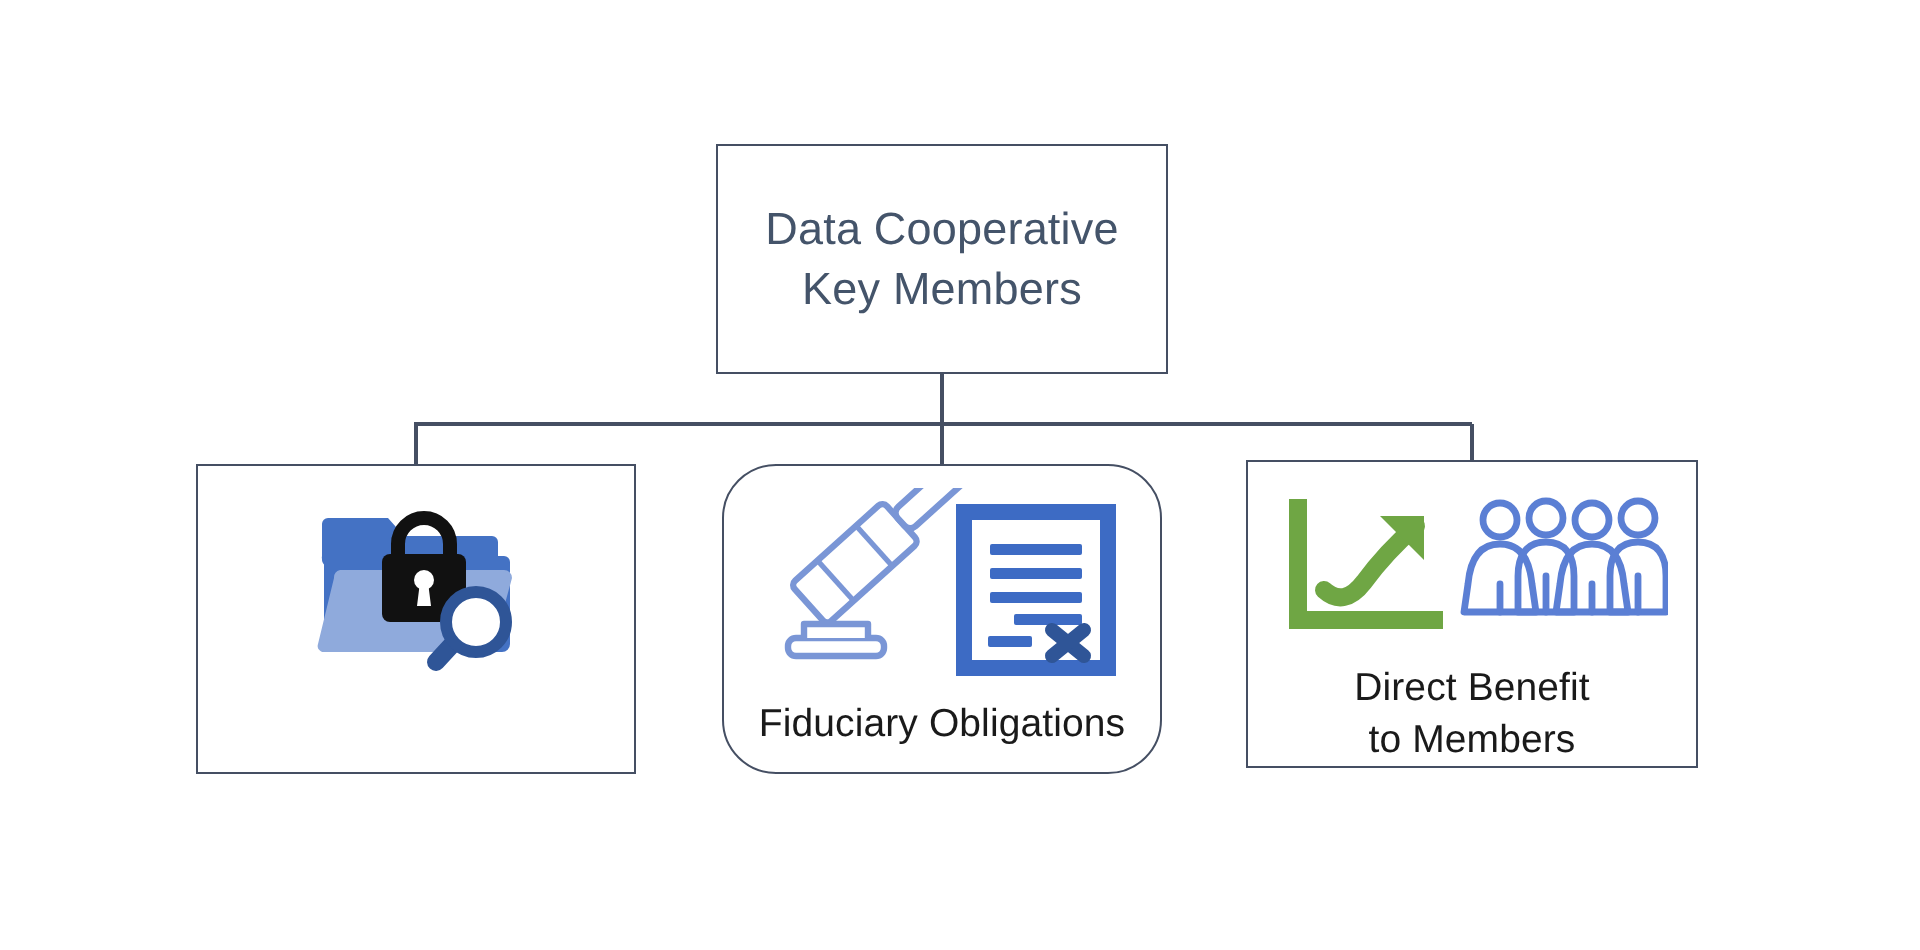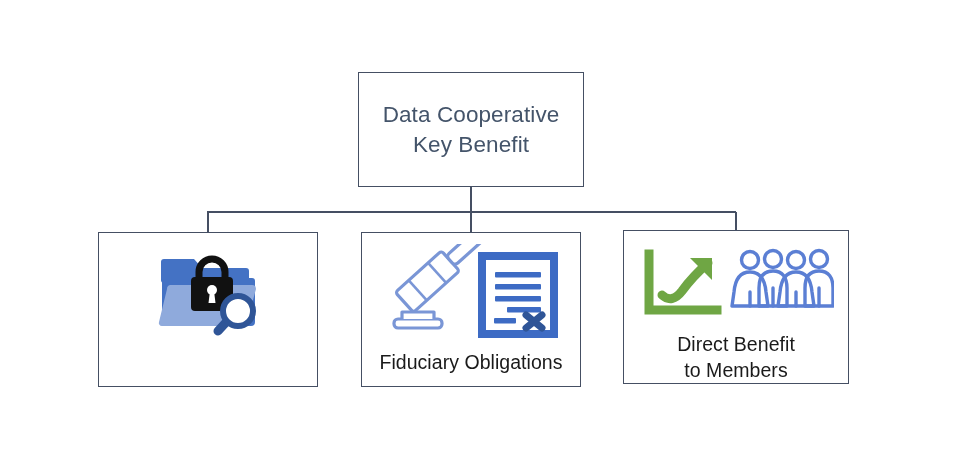--- a/index.html
+++ b/index.html
@@ -68,20 +68,21 @@
     left: 98px;
     top: 232px;
     width: 220px;
     height: 155px;
   }
   .node-child-2 {
     left: 361px;
     top: 232px;
     width: 220px;
     height: 155px;
+    border-radius: 27px;
   }
   .node-child-3 {
     left: 623px;
     top: 230px;
     width: 226px;
     height: 154px;
   }
 
   .child-icon {
     display: flex;
@@ -116,21 +117,21 @@
       <line x1="207" y1="212" x2="736" y2="212"></line>
 
       <line x1="208" y1="212" x2="208" y2="233"></line>
       <line x1="471" y1="212" x2="471" y2="233"></line>
       <line x1="736" y1="212" x2="736" y2="231"></line>
     </g>
   </svg>
 
   <div class="node node-root">
     <div class="root-title">Data Cooperative
-Key Benefit</div>
+Key Members</div>
   </div>
 
   <div class="node node-child node-child-1">
     <div class="child-icon">
       <svg width="108" height="98" viewBox="0 0 108 98" aria-hidden="true">
 
         <path d="M10 14 h30 l8 9 h44 a3 3 0 0 1 3 3 v12 h-85 a3 3 0 0 1 -3 -3 v-18 a3 3 0 0 1 3 -3 z" fill="#4472C4"></path>
 
         <path d="M7 33 h91 a3 3 0 0 1 3 3 v41 a4 4 0 0 1 -4 4 h-85 a4 4 0 0 1 -4 -4 v-41 a3 3 0 0 1 -1 -3 z" fill="#4472C4"></path>
 

